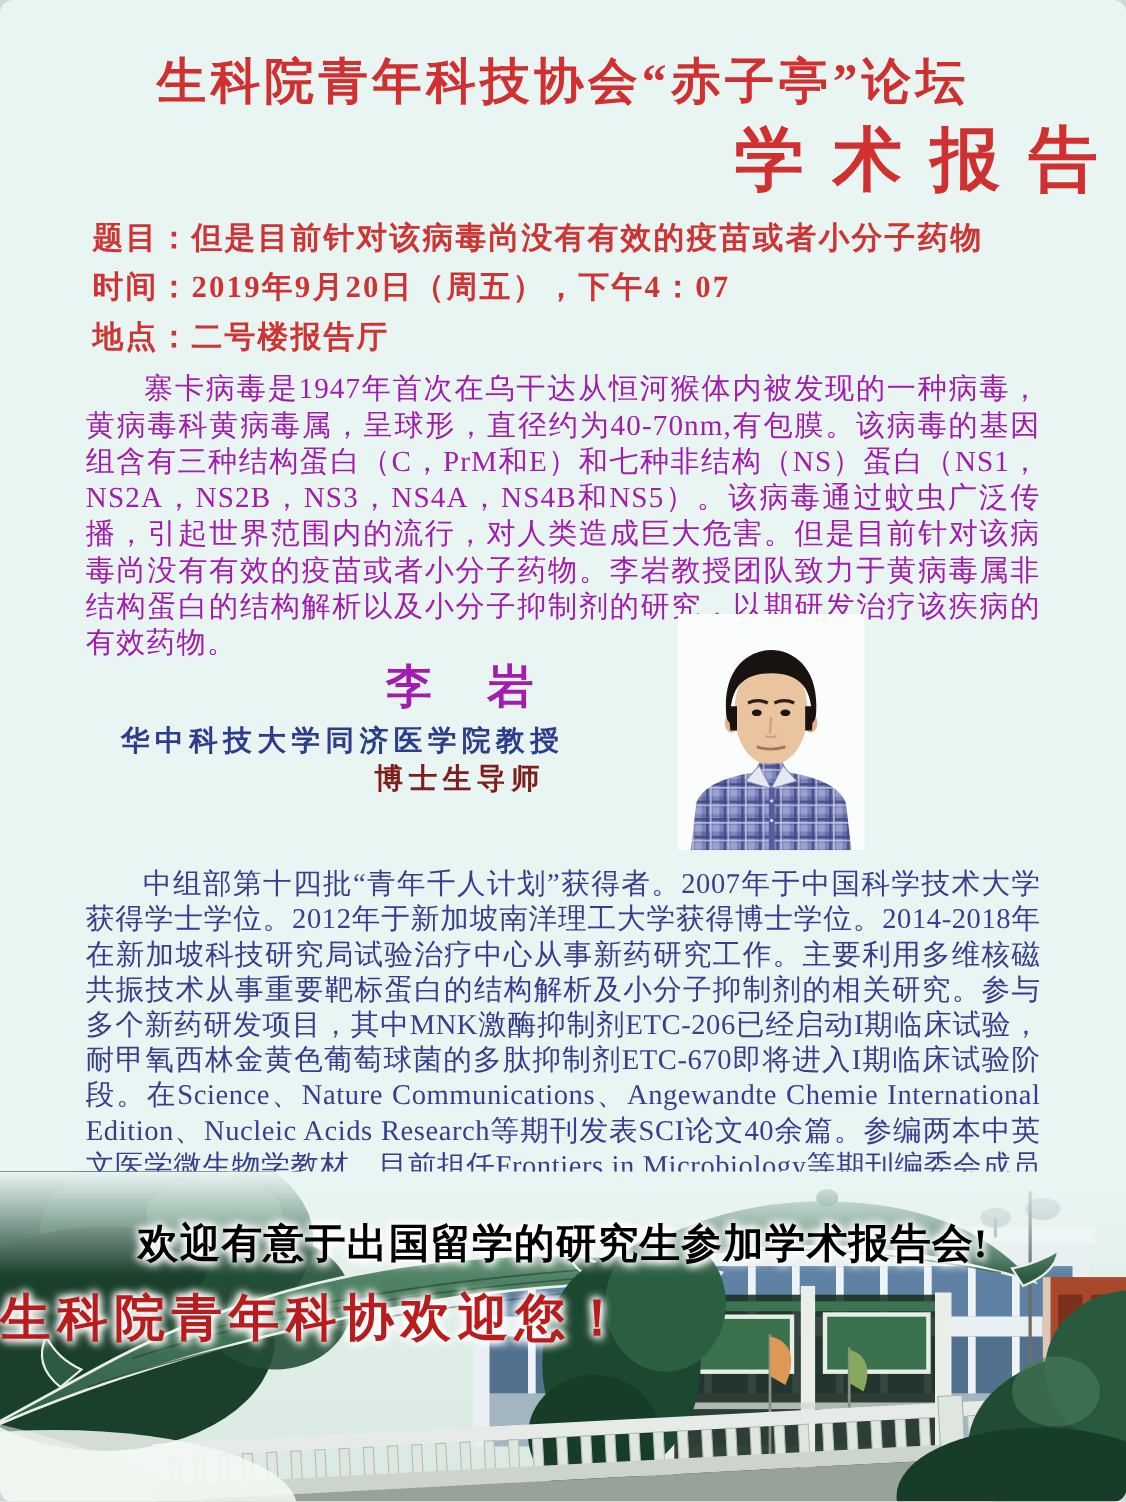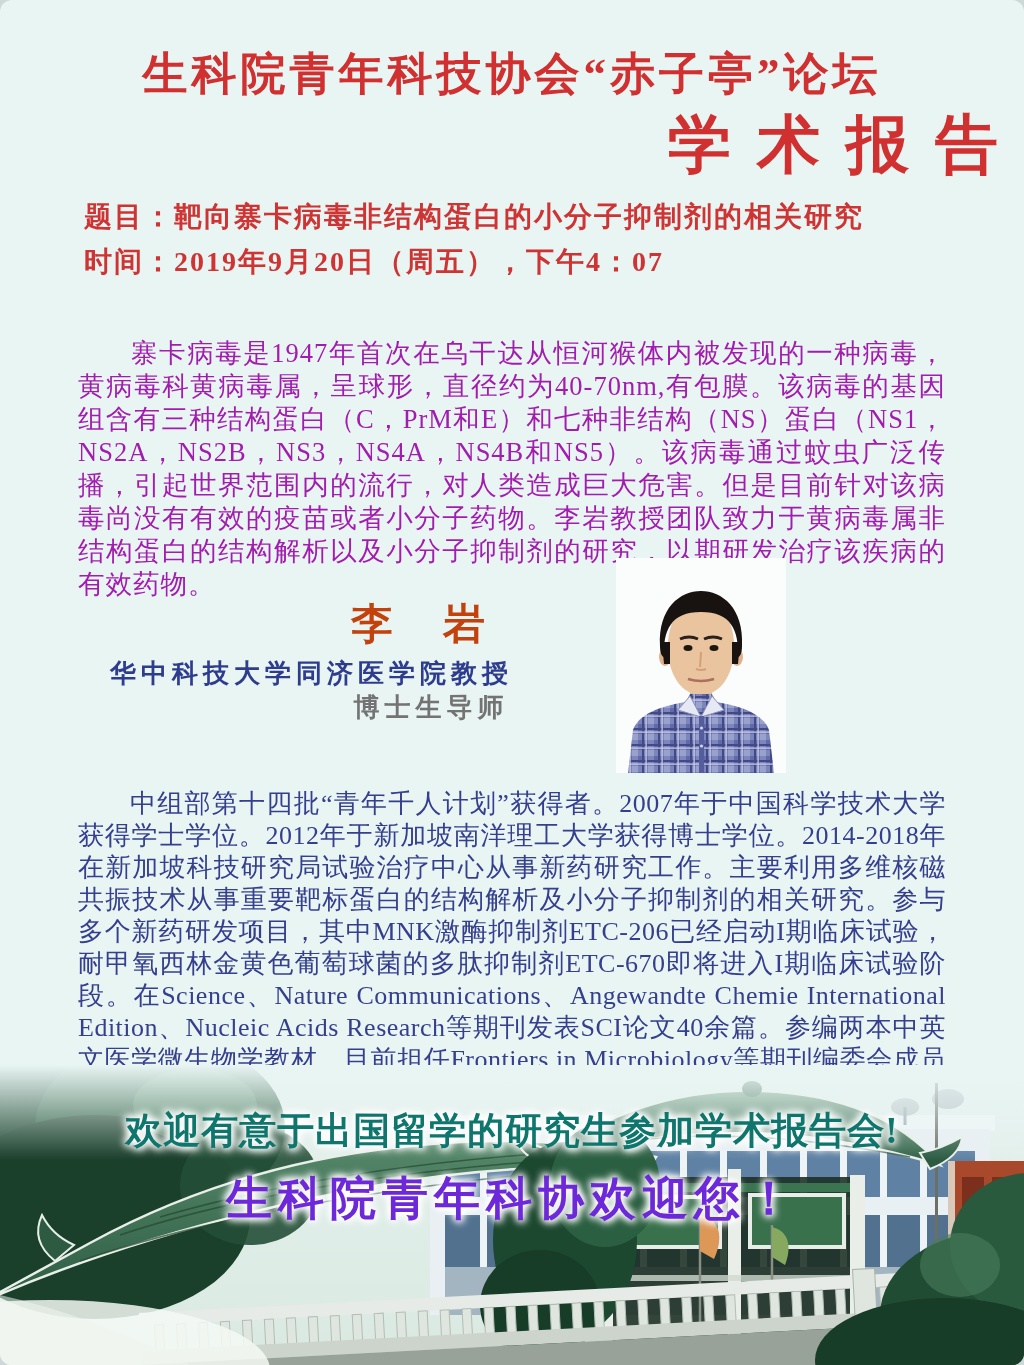--- a/index.html
+++ b/index.html
@@ -23,69 +23,70 @@
     color:#ce3434; font-weight:bold; font-size:28px; line-height:45px;
   }
   .details .line{letter-spacing:2px; white-space:nowrap;}
   .abstract{
     position:absolute; top:337px; left:78px; width:868px;
     color:#a21caf; font-size:26.5px; line-height:33px;
     text-align:justify; text-indent:2em; letter-spacing:1px;
   }
   .speaker-name{
     position:absolute; top:596px; left:140px; width:560px;
-    text-align:center; color:#c2410c; font-weight:bold;
+    text-align:center; color:#a21caf; font-weight:bold;
     font-size:42px; letter-spacing:4px;
   }
   .speaker-affiliation{
     position:absolute; top:656px; left:110px; width:620px;
     text-align:left; color:#2e3c8e; font-weight:bold;
     font-size:26px; letter-spacing:5px;
   }
   .speaker-title{
-    position:absolute; top:690px; left:121px; width:620px;
-    text-align:center; color:#737373; font-weight:bold;
+    position:absolute; top:690px; left:108px; width:620px;
+    text-align:center; color:#7f1d1d; font-weight:bold;
     font-size:26px; letter-spacing:5px;
   }
   .photo{
     position:absolute; top:558px; left:616px; width:170px; height:215px;
   }
   .photo svg{display:block;}
   .bio{
     position:absolute; top:788px; left:78px; width:868px;
     color:#353f8e; font-size:26px; line-height:32px;
     text-align:justify; text-indent:2em; letter-spacing:0.5px;
   }
   .scene{
     position:absolute; left:0; bottom:0; width:1024px; height:300px;
   }
   .invite-line{
     position:absolute; top:1106px; left:0; width:100%;
-    text-align:center; color:#0f766e; font-weight:bold;
+    text-align:center; color:#000000; font-weight:bold;
     font-size:37px; letter-spacing:1px; white-space:nowrap;
     text-shadow:0 0 6px #ffffff,0 0 10px #ffffff,2px 2px 8px #ffffff,-2px -2px 8px #ffffff;
   }
   .welcome-line{
     position:absolute; top:1168px; left:0; width:100%;
-    text-align:center; color:#6d28d9; font-weight:bold;
+    color:#b91c1c; font-weight:bold;
     font-size:46px; letter-spacing:6px; white-space:nowrap;
     text-shadow:0 0 6px #ffffff,0 0 10px #ffffff,2px 2px 8px #ffffff,-2px -2px 8px #ffffff;
   }
 </style>
 </head>
 <body>
 
 <div class="poster">
 
   <div class="title1">生科院青年科技协会“赤子亭”论坛</div>
   <div class="title2">学术报告</div>
 
   <div class="details">
-    <div class="line">题目：靶向寨卡病毒非结构蛋白的小分子抑制剂的相关研究</div>
+    <div class="line">题目：但是目前针对该病毒尚没有有效的疫苗或者小分子药物</div>
     <div class="line">时间：2019年9月20日（周五），下午4：07</div>
+    <div class="line">地点：二号楼报告厅</div>
   </div>
 
   <div class="abstract">寨卡病毒是1947年首次在乌干达从恒河猴体内被发现的一种病毒，黄病毒科黄病毒属，呈球形，直径约为40-70nm,有包膜。该病毒的基因组含有三种结构蛋白（C，PrM和E）和七种非结构（NS）蛋白（NS1，NS2A，NS2B，NS3，NS4A，NS4B和NS5）。该病毒通过蚊虫广泛传播，引起世界范围内的流行，对人类造成巨大危害。但是目前针对该病毒尚没有有效的疫苗或者小分子药物。李岩教授团队致力于黄病毒属非结构蛋白的结构解析以及小分子抑制剂的研究，以期研发治疗该疾病的有效药物。</div>
 
   <div class="speaker-name">李　岩</div>
   <div class="speaker-affiliation">华中科技大学同济医学院教授</div>
   <div class="speaker-title">博士生导师</div>
 
   <div class="photo">
     <svg width="170" height="215" viewBox="0 0 170 215" xmlns="http://www.w3.org/2000/svg">

